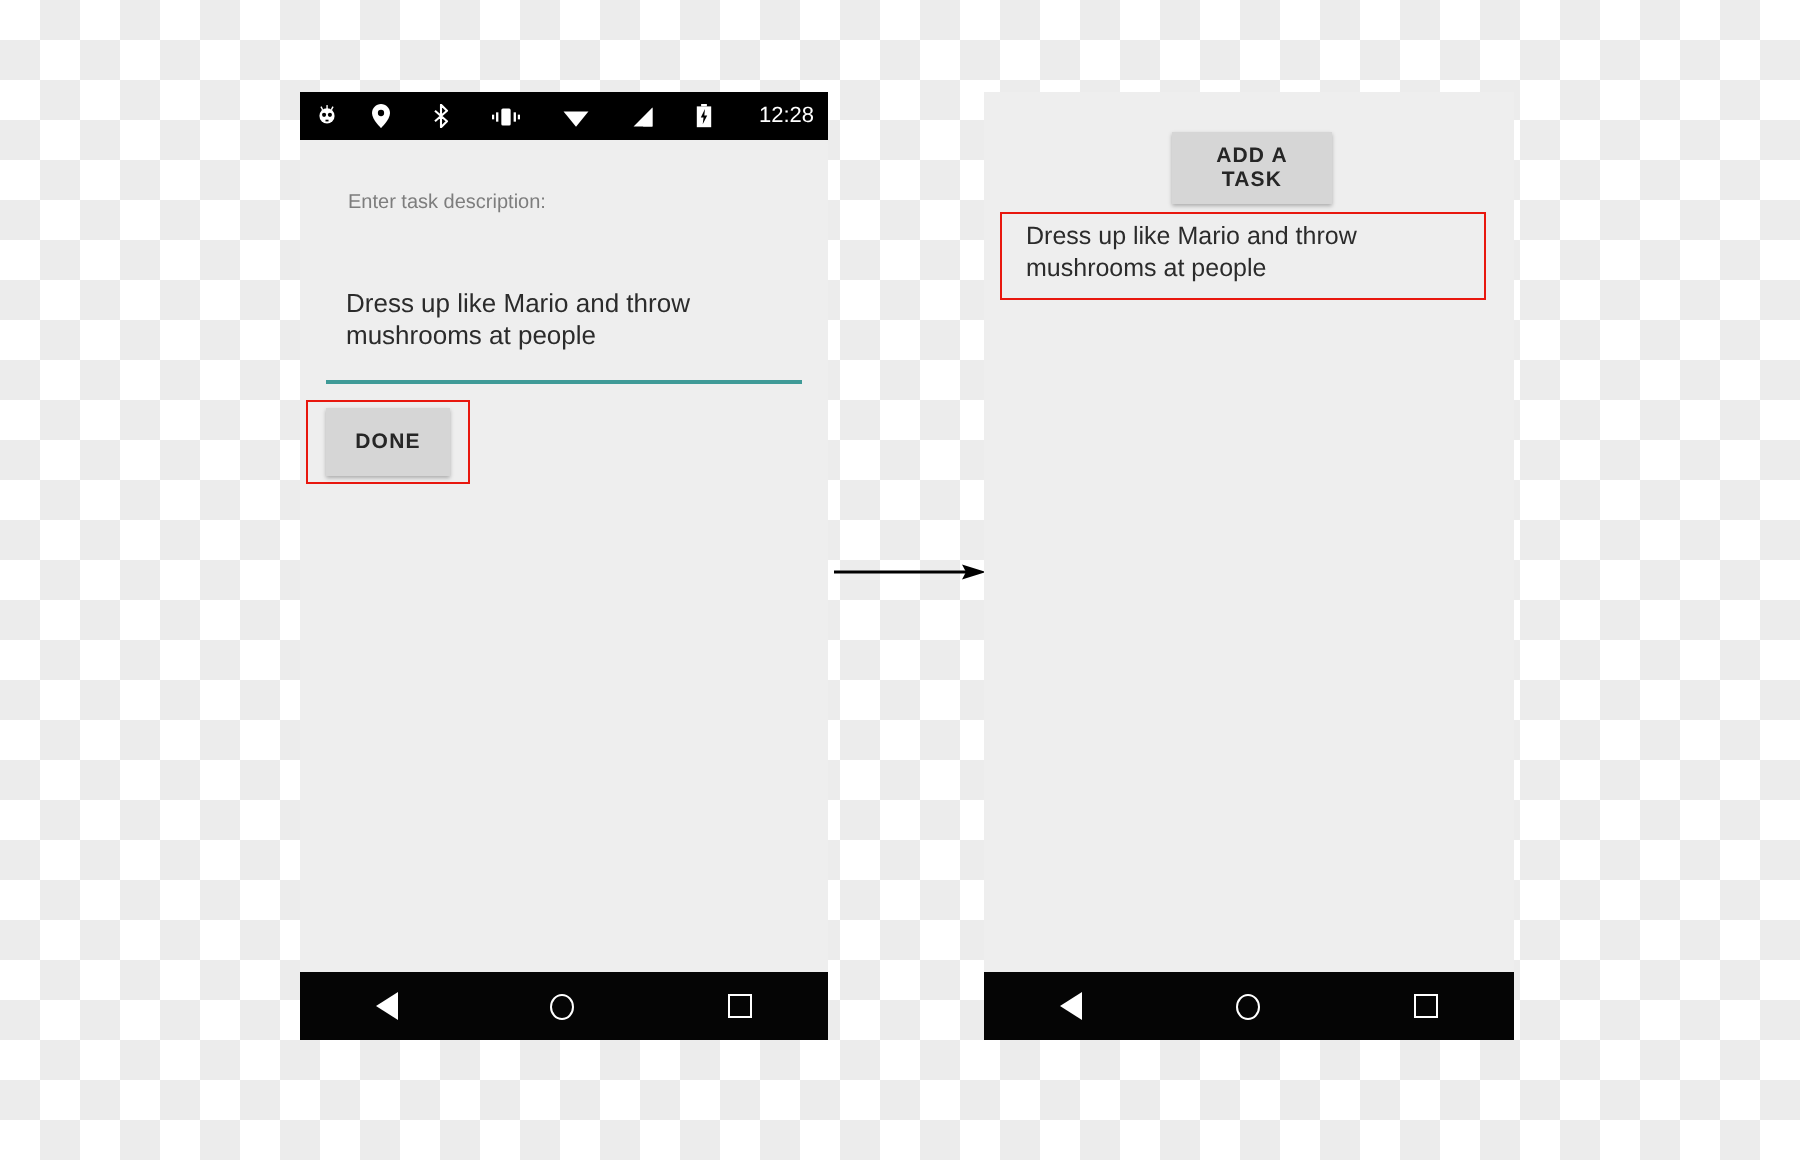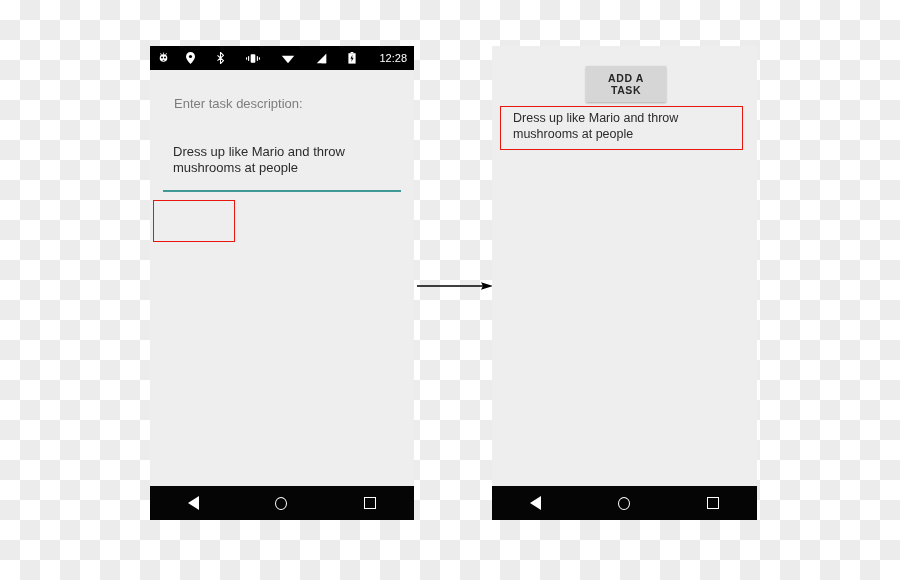--- a/index.html
+++ b/index.html
@@ -78,21 +78,21 @@
     display: inline-flex;
     align-items: center;
     justify-content: center;
   }
 
   
   .hint-label {
     position: absolute;
     left: 174px;
     top: 96px;
-    font-size: 13px;
+    font-size: 10px;
     color: #7d7d7d;
     white-space: nowrap;
   }
   .task-text {
     position: absolute;
     left: 173px;
     top: 144px;
     width: 215px;
     font-size: 13px;
     color: #2b2b2b;
@@ -277,20 +277,21 @@
       <span class="nav-home"></span>
       <span class="nav-recent"></span>
     </div>
   </div>
 
   <div class="hint-label">Enter task description:</div>
   <div class="task-text">Dress up like Mario and throw mushrooms at people</div>
   <div class="teal-underline"></div>
 
   <div class="redbox" id="done-redbox"></div>
+  <button class="mat-button" id="done-button">DONE</button>
 
   <svg id="flow-arrow" viewBox="0 0 76 16">
     <line x1="0" y1="8" x2="68" y2="8" stroke="#000000" stroke-width="1.6"></line>
     <path d="M76 8 L64 4.2 L66 8 L64 11.8 Z" fill="#000000"></path>
   </svg>
 
   <div class="phone" id="phone-right">
     <div class="navbar">
       <span class="nav-back"></span>
       <span class="nav-home"></span>

